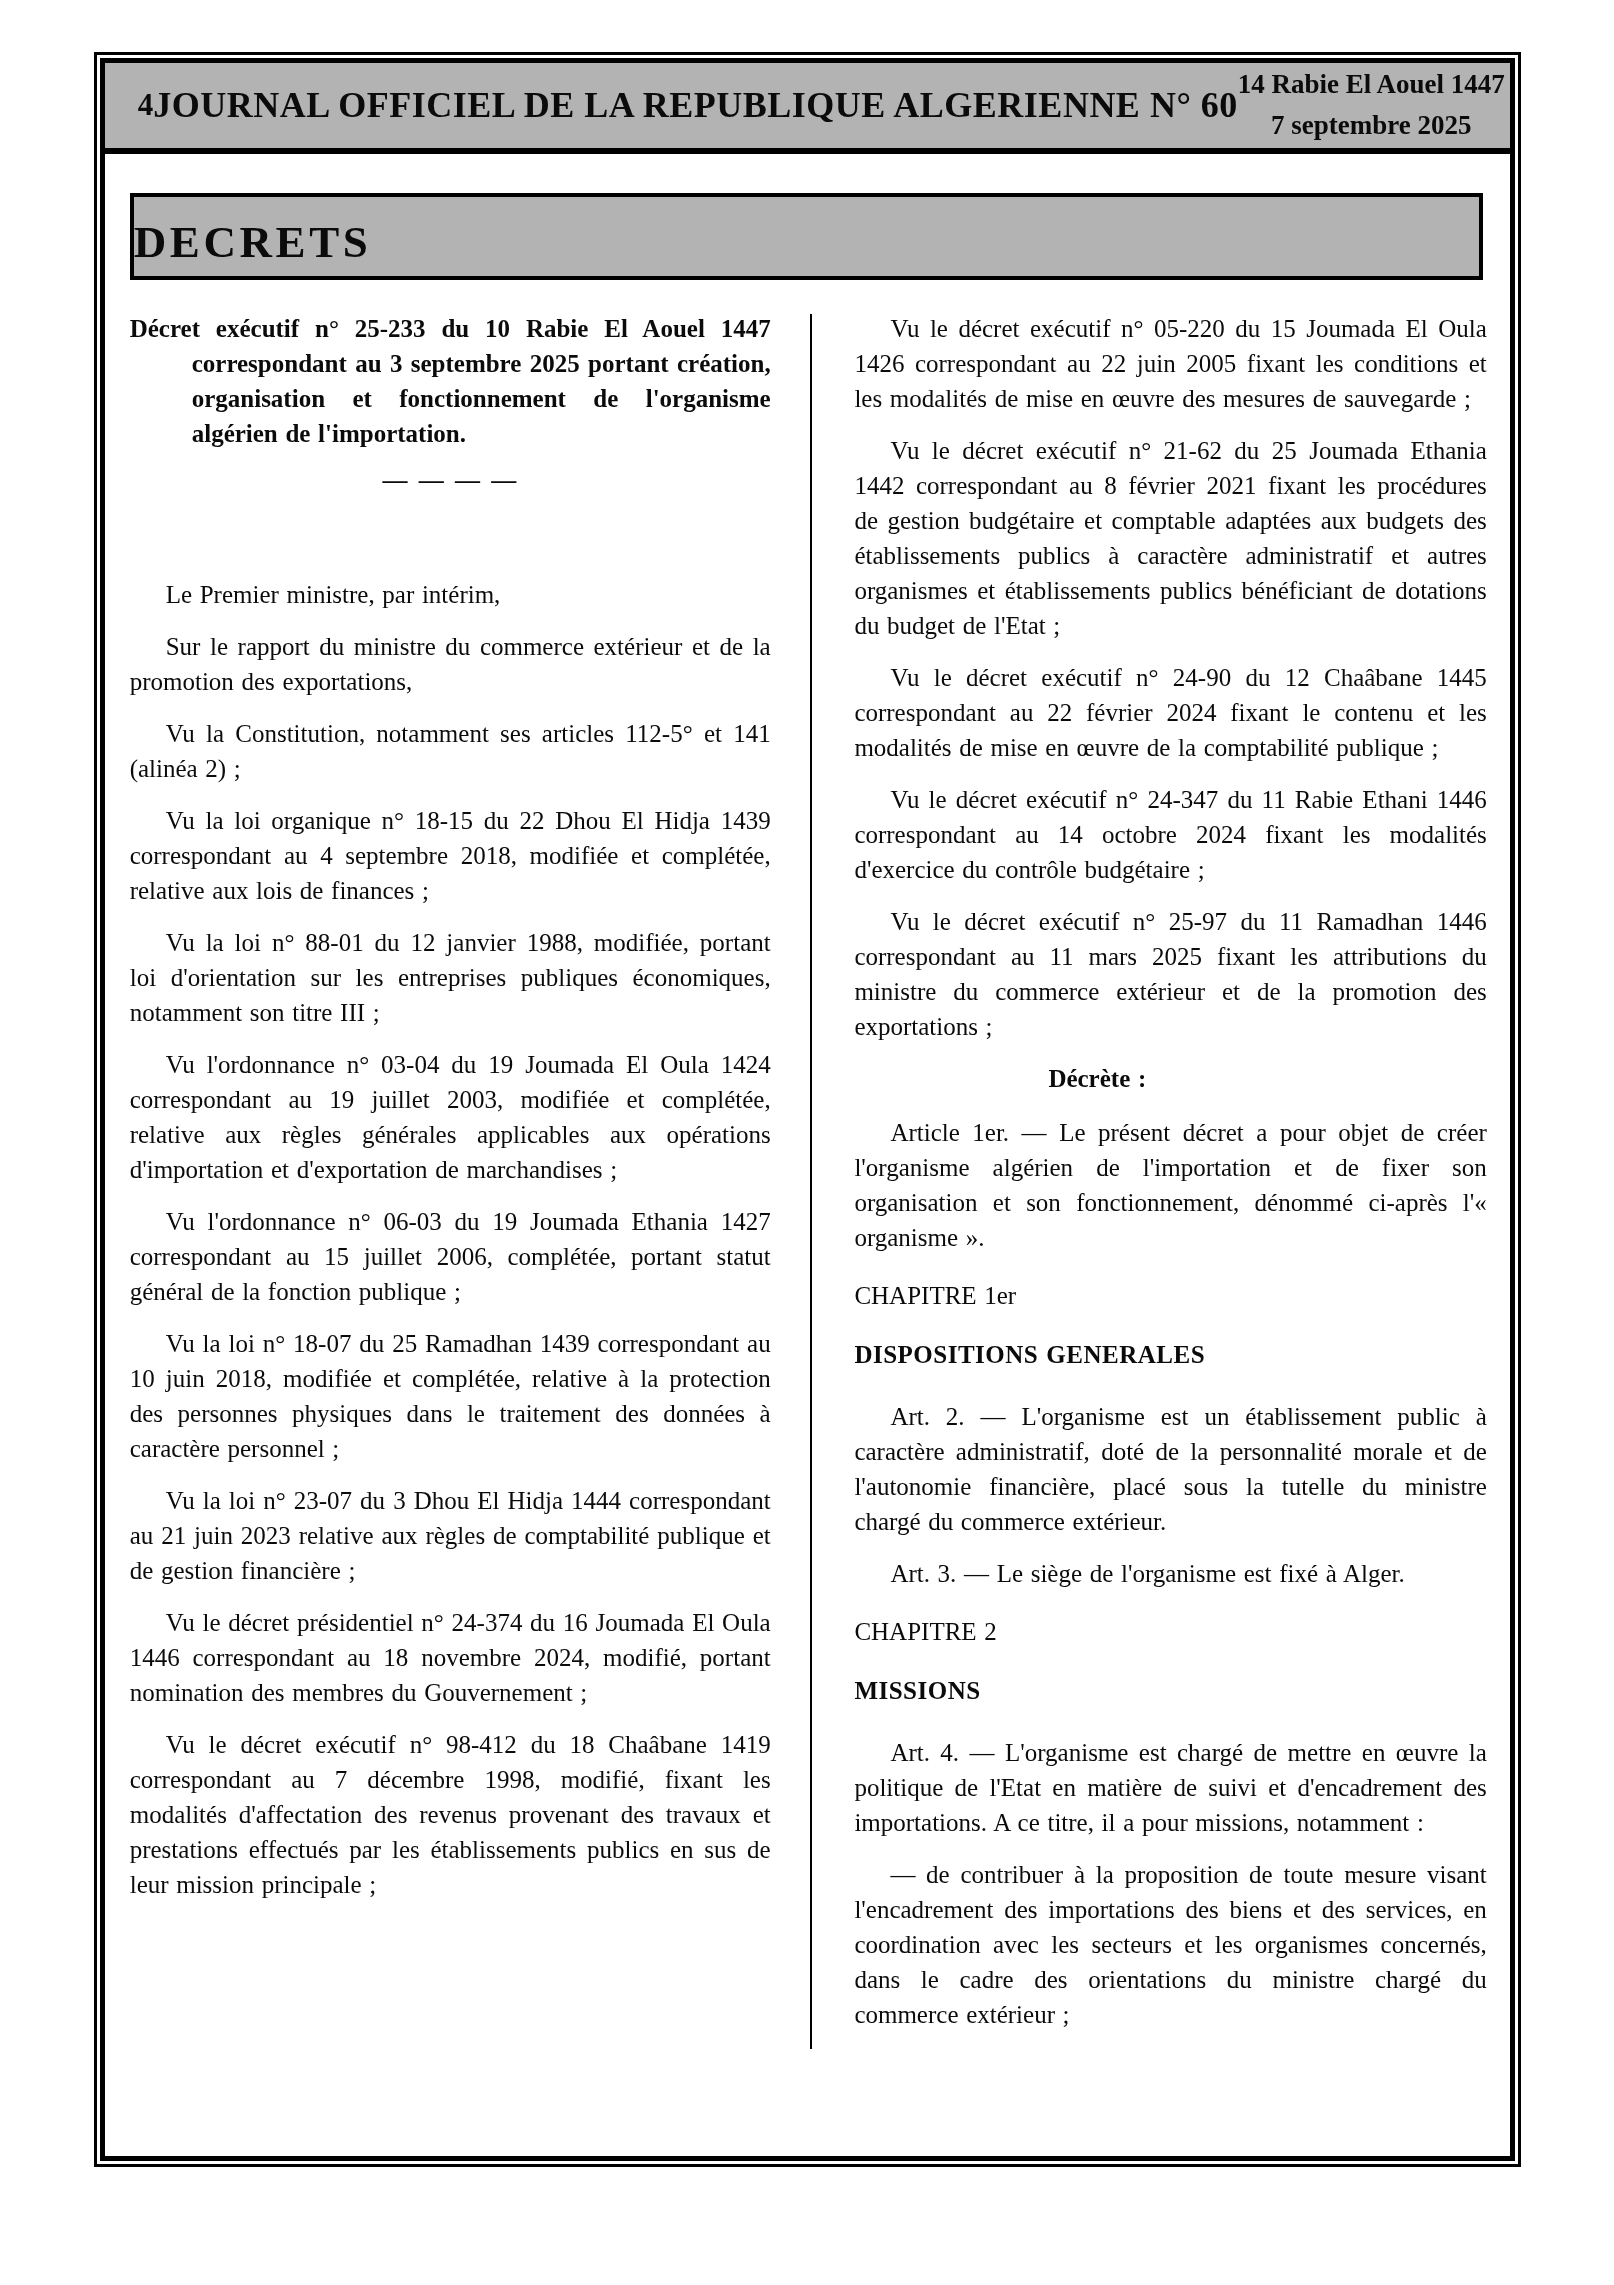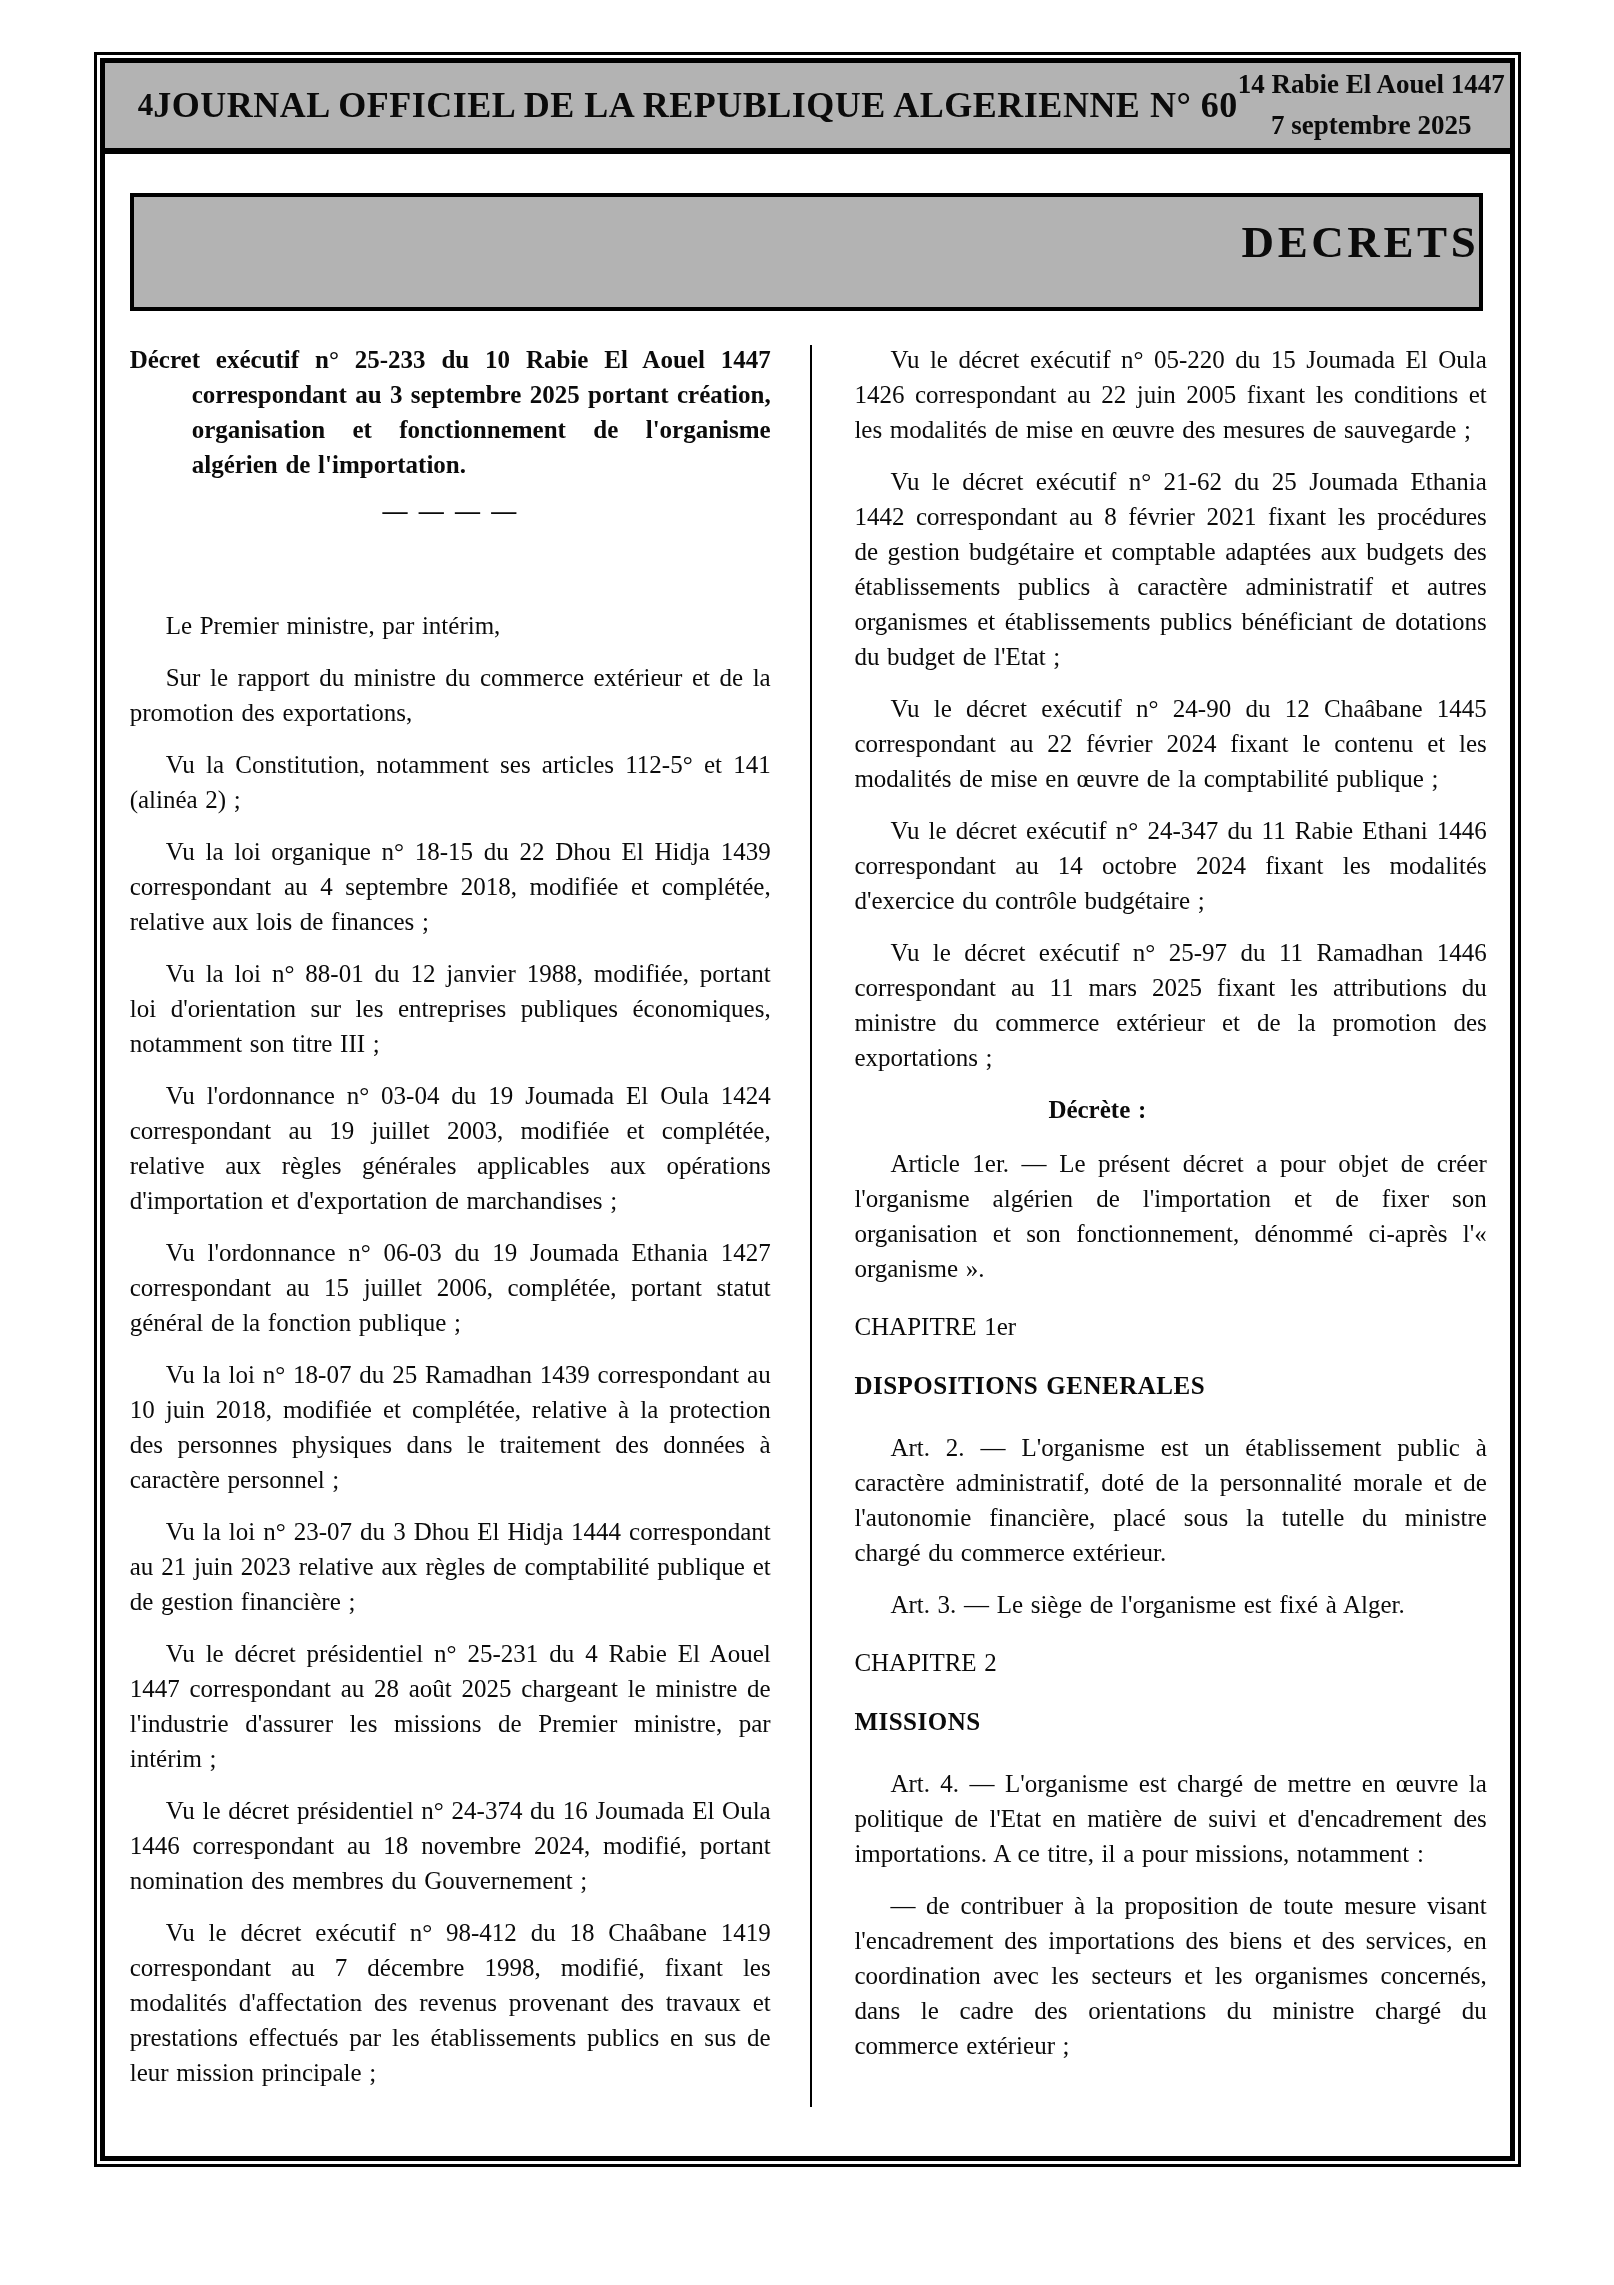--- a/index.html
+++ b/index.html
@@ -28,22 +28,22 @@
     flex:1; text-align:center; font-size:36px; font-weight:bold;
     letter-spacing:0.5px; white-space:nowrap;
   }
   .band .dates {
     width:312px; text-align:center; font-size:27px; font-weight:bold;
     line-height:41px; white-space:nowrap;
   }
   .banner {
     margin:39px 27px 31px 25px;
     border:4.5px solid #000; background:#b3b3b3;
-    text-align:right; font-size:45px; font-weight:bold;
-    letter-spacing:3.6px; padding:19px 0 39px;
+    text-align:left; font-size:45px; font-weight:bold;
+    letter-spacing:3.6px; padding:19px 0 8px;
   }
   .columns { display:flex; align-items:stretch; padding:0 23.5px 0 25px; }
   .colL { width:641px; }
   .divider { width:2.7px; background:#000; margin:3.6px 35px 0 39px; }
   .colR { flex:1;margin-left:7px; }
 
   .par {
     font-size:25px; line-height:35px;
     text-align:justify; text-indent:36px;
     margin:0 0 17px; word-spacing:1.4px;
@@ -89,21 +89,20 @@
           <p class="par separator">— — — —</p>
           <p class="par body">Le Premier ministre, par intérim,</p>
           <p class="par body">Sur le rapport du ministre du commerce extérieur et de la promotion des exportations,</p>
           <p class="par body">Vu la Constitution, notamment ses articles 112-5° et 141 (alinéa 2) ;</p>
           <p class="par body">Vu la loi organique n° 18-15 du 22 Dhou El Hidja 1439 correspondant au 4 septembre 2018, modifiée et complétée, relative aux lois de finances ;</p>
           <p class="par body">Vu la loi n° 88-01 du 12 janvier 1988, modifiée, portant loi d'orientation sur les entreprises publiques économiques, notamment son titre III ;</p>
           <p class="par body">Vu l'ordonnance n° 03-04 du 19 Joumada El Oula 1424 correspondant au 19 juillet 2003, modifiée et complétée, relative aux règles générales applicables aux opérations d'importation et d'exportation de marchandises ;</p>
           <p class="par body">Vu l'ordonnance n° 06-03 du 19 Joumada Ethania 1427 correspondant au 15 juillet 2006, complétée, portant statut général de la fonction publique ;</p>
           <p class="par body">Vu la loi n° 18-07 du 25 Ramadhan 1439 correspondant au 10 juin 2018, modifiée et complétée, relative à la protection des personnes physiques dans le traitement des données à caractère personnel ;</p>
           <p class="par body">Vu la loi n° 23-07 du 3 Dhou El Hidja 1444 correspondant au 21 juin 2023 relative aux règles de comptabilité publique et de gestion financière ;</p>
-          <p class="par body">Vu le décret présidentiel n° 25-231 du 4 Rabie El Aouel 1447 correspondant au 28 août 2025 chargeant le ministre de l'industrie d'assurer les missions de Premier ministre, par intérim ;</p>
           <p class="par body">Vu le décret présidentiel n° 24-374 du 16 Joumada El Oula 1446 correspondant au 18 novembre 2024, modifié, portant nomination des membres du Gouvernement ;</p>
           <p class="par body">Vu le décret exécutif n° 98-412 du 18 Chaâbane 1419 correspondant au 7 décembre 1998, modifié, fixant les modalités d'affectation des revenus provenant des travaux et prestations effectués par les établissements publics en sus de leur mission principale ;</p>
         </div>
       <div class="divider"></div>
       <div class="colR" id="right-col">
           <p class="par body">Vu le décret exécutif n° 05-220 du 15 Joumada El Oula 1426 correspondant au 22 juin 2005 fixant les conditions et les modalités de mise en œuvre des mesures de sauvegarde ;</p>
           <p class="par body">Vu le décret exécutif n° 21-62 du 25 Joumada Ethania 1442 correspondant au 8 février 2021 fixant les procédures de gestion budgétaire et comptable adaptées aux budgets des établissements publics à caractère administratif et autres organismes et établissements publics bénéficiant de dotations du budget de l'Etat ;</p>
           <p class="par body">Vu le décret exécutif n° 24-90 du 12 Chaâbane 1445 correspondant au 22 février 2024 fixant le contenu et les modalités de mise en œuvre de la comptabilité publique ;</p>
           <p class="par body">Vu le décret exécutif n° 24-347 du 11 Rabie Ethani 1446 correspondant au 14 octobre 2024 fixant les modalités d'exercice du contrôle budgétaire ;</p>
           <p class="par body">Vu le décret exécutif n° 25-97 du 11 Ramadhan 1446 correspondant au 11 mars 2025 fixant les attributions du ministre du commerce extérieur et de la promotion des exportations ;</p>

